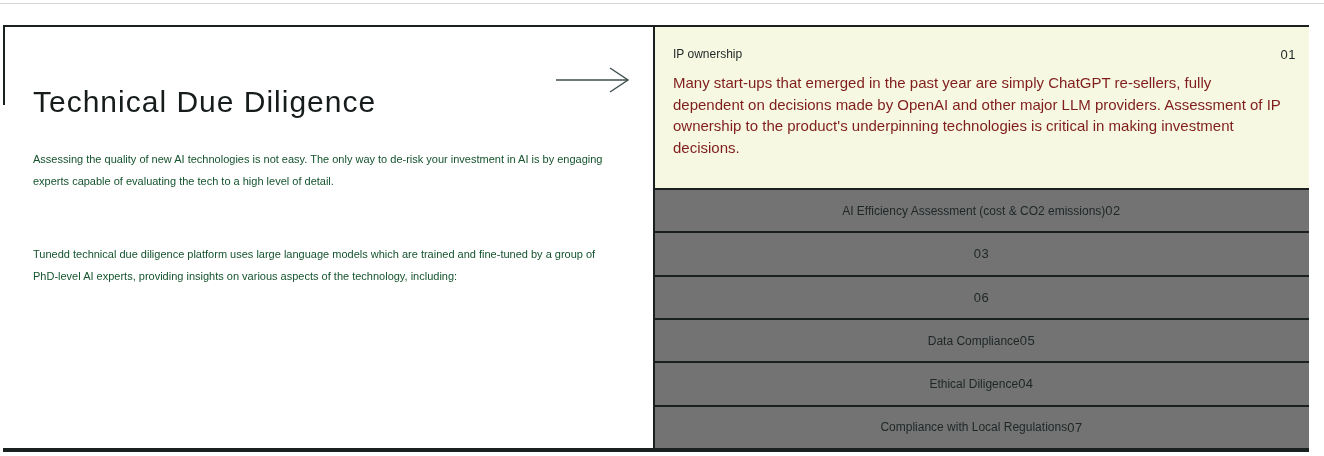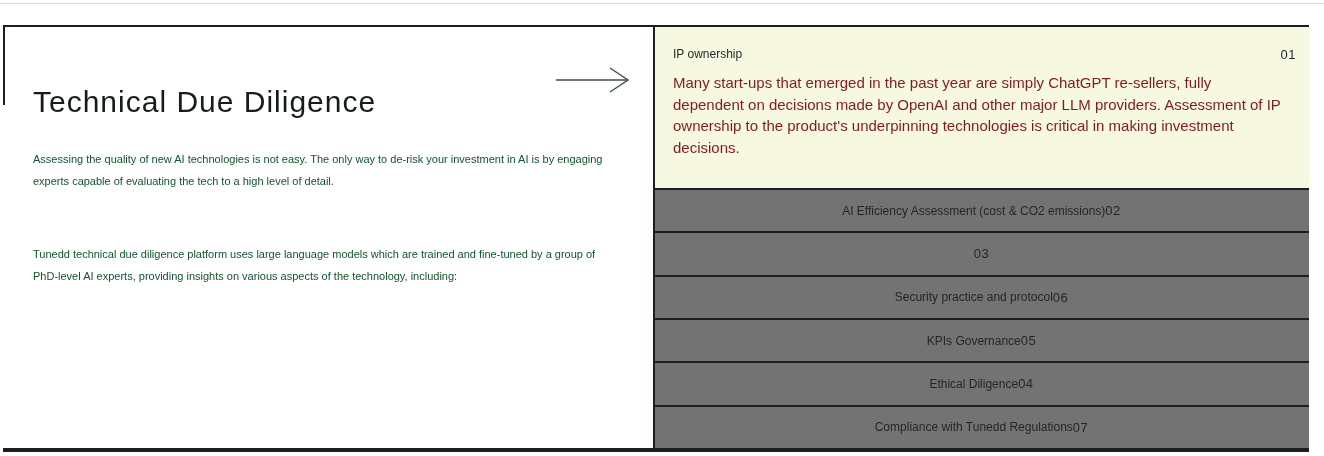--- a/index.html
+++ b/index.html
@@ -127,34 +127,33 @@
       <div class="acc-row">
         <span class="acc-label">AI Efficiency Assessment (cost &amp; CO2 emissions)</span>
         <span class="acc-num">02</span>
       </div>
 
       <div class="acc-row">
         <span class="acc-num">03</span>
       </div>
 
       <div class="acc-row">
-        <span class="acc-label">Security practice and protocol</span>
         <span class="acc-num">06</span>
       </div>
 
       <div class="acc-row">
-        <span class="acc-label">KPIs Governance</span>
+        <span class="acc-label">Data Compliance</span>
         <span class="acc-num">05</span>
       </div>
 
       <div class="acc-row">
         <span class="acc-label">Ethical Diligence</span>
         <span class="acc-num">04</span>
       </div>
 
       <div class="acc-row">
-        <span class="acc-label">Compliance with Tunedd Regulations</span>
+        <span class="acc-label">Compliance with Local Regulations</span>
         <span class="acc-num">07</span>
       </div>
 
     </div>
   </div>
 </div>
 
 </body></html>

